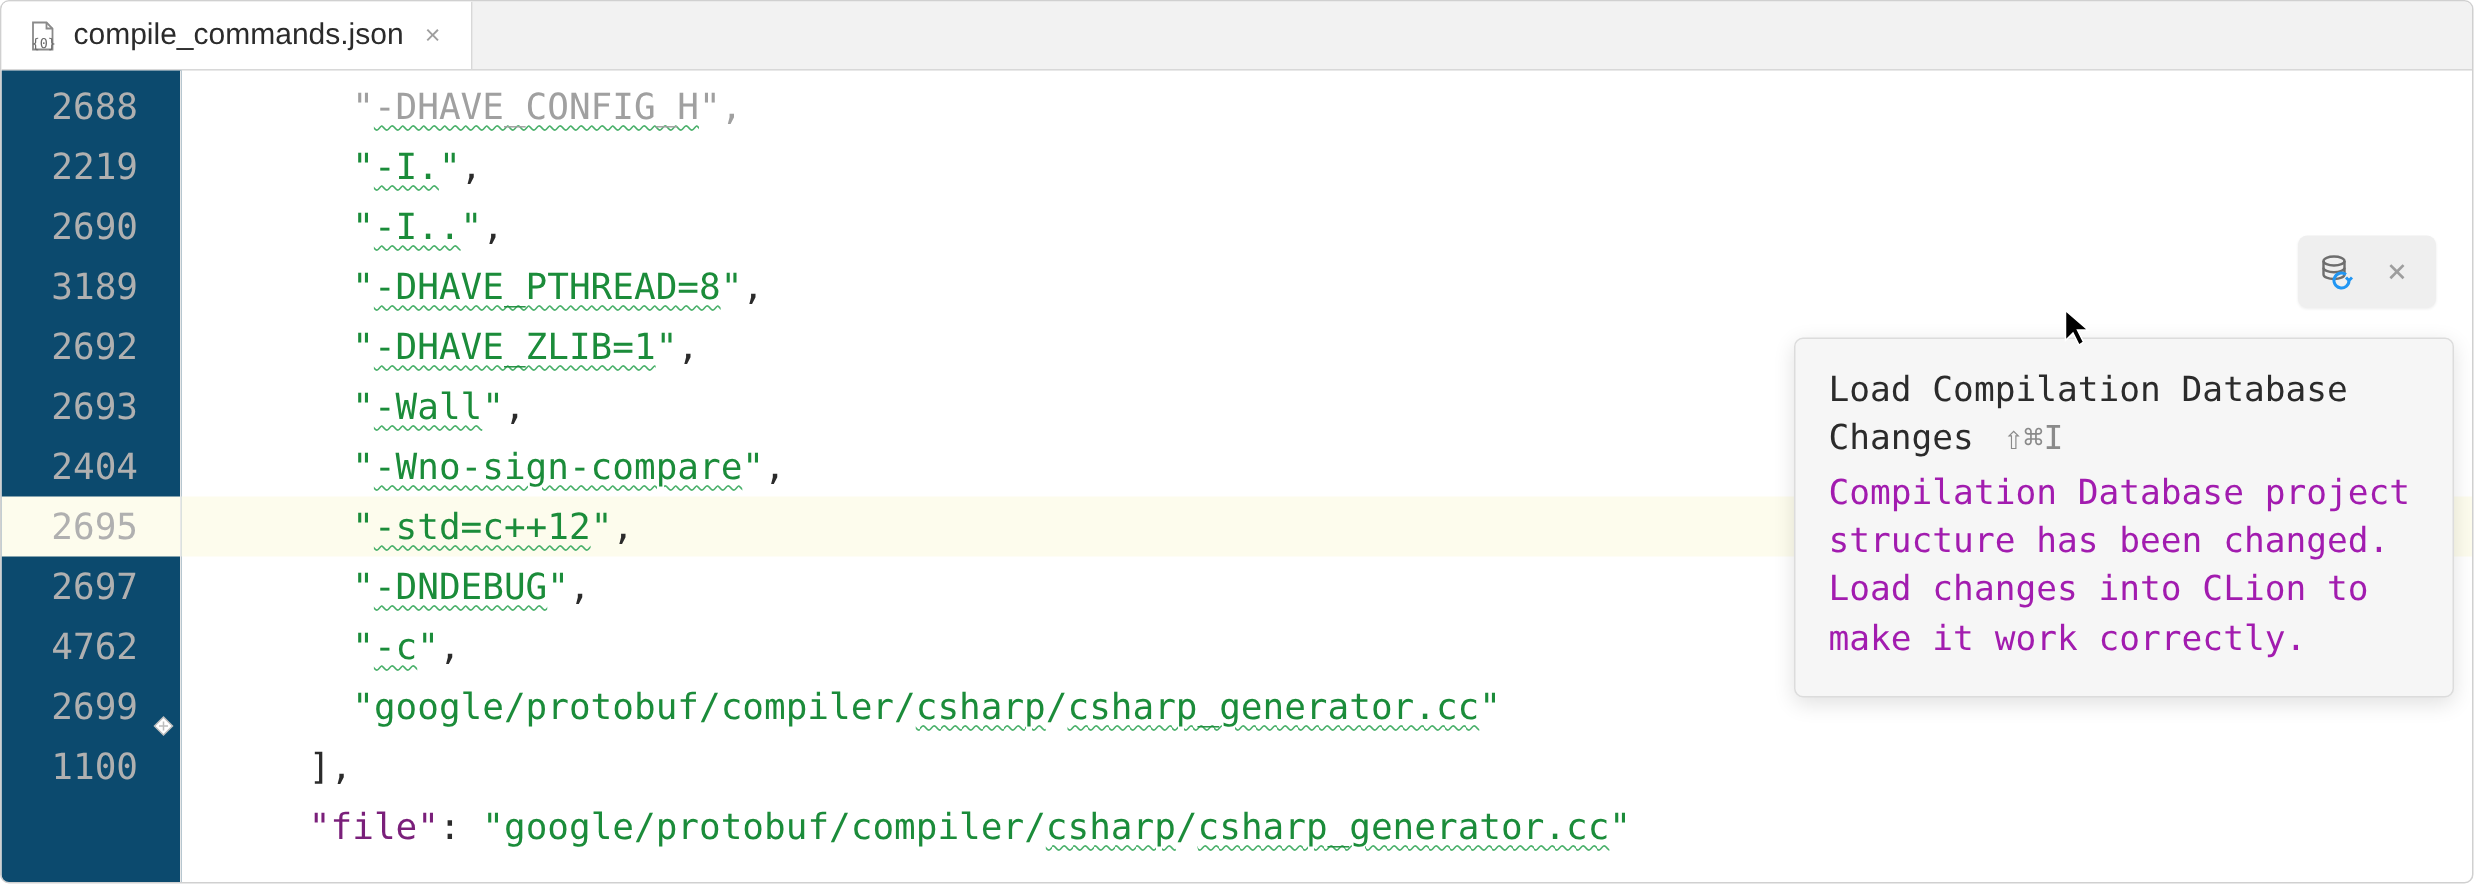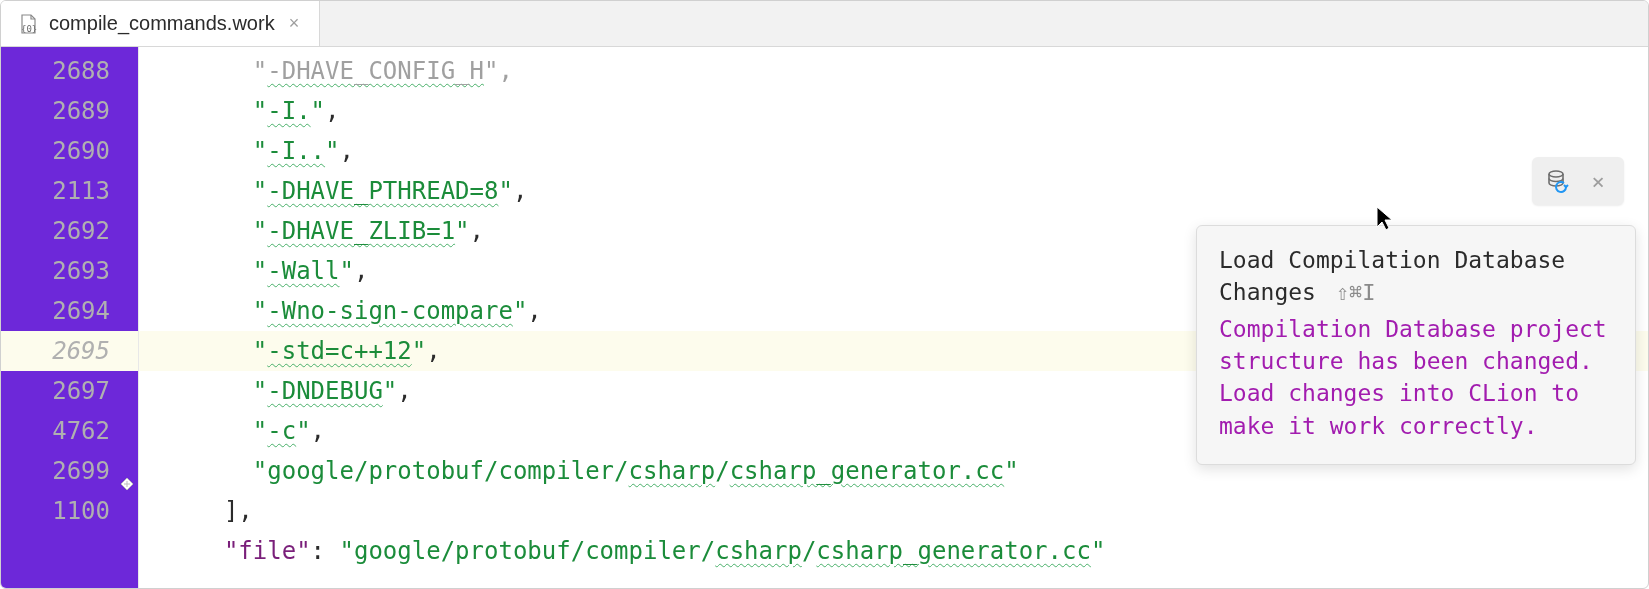--- a/index.html
+++ b/index.html
@@ -40,35 +40,35 @@
     cursor: pointer;
   }
   .editor {
     display: flex;
     height: calc(100% - 46px);
     font-family: "SF Mono", ui-monospace, Menlo, Consolas, monospace;
     font-size: 24px;
     position: relative;
   }
   .gutter {
-    width: 138px;
-    background: #6d28d9;
+    width: 120px;
+    background: #0c4a6e;
     border-right: 1px solid #e8e8e8;
     text-align: right;
     color: #b0b0b0;
     padding-top: 4px;
     user-select: none;
   }
   .gutter .ln {
     height: 40px;
     line-height: 40px;
     padding-right: 28px;
     position: relative;
   }
-  .gutter .ln.current { background: #fdfced; font-style: italic; }
+  .gutter .ln.current { background: #fdfced; }
   .fold-handle {
     position: absolute;
     right: 4px;
     top: 50%;
     transform: translateY(-50%);
     width: 16px; height: 16px;
     color: #bdbdbd;
   }
   .code {
     flex: 1;
@@ -146,34 +146,34 @@
 
 <div class="tab-bar">
   <div class="tab">
     <span class="file-icon">
       <svg width="22" height="22" viewBox="0 0 22 22">
         <path d="M5 2 h9 l4 4 v14 h-13 z" fill="#ffffff" stroke="#8a8a8a" stroke-width="1.2"></path>
         <path d="M14 2 v4 h4" fill="none" stroke="#8a8a8a" stroke-width="1.2"></path>
         <text x="4" y="19" font-size="9" font-family="monospace" fill="#6a6a6a">{0}</text>
       </svg>
     </span>
-    <span>compile_commands.work</span>
+    <span>compile_commands.json</span>
     <span class="close">×</span>
   </div>
 </div>
 
 <div class="editor">
   <div class="gutter" id="gutter">
       <div class="ln">2688</div>
-      <div class="ln">2689</div>
+      <div class="ln">2219</div>
       <div class="ln">2690</div>
-      <div class="ln">2113</div>
+      <div class="ln">3189</div>
       <div class="ln">2692</div>
       <div class="ln">2693</div>
-      <div class="ln">2694</div>
+      <div class="ln">2404</div>
       <div class="ln current">2695</div>
       <div class="ln">2697</div>
       <div class="ln">4762</div>
       <div class="ln">2699<span class="fold-handle"><svg width="14" height="14" viewBox="0 0 14 14">
             <path d="M7 1 L13 7 L7 13 L1 7 Z" fill="#fff" stroke="#bdbdbd"></path>
             <path d="M4 7 h6 M7 4 v6" stroke="#bdbdbd" fill="none"></path>
           </svg></span></div>
       <div class="ln">1100</div>
     </div>
   <div class="code" id="code">

